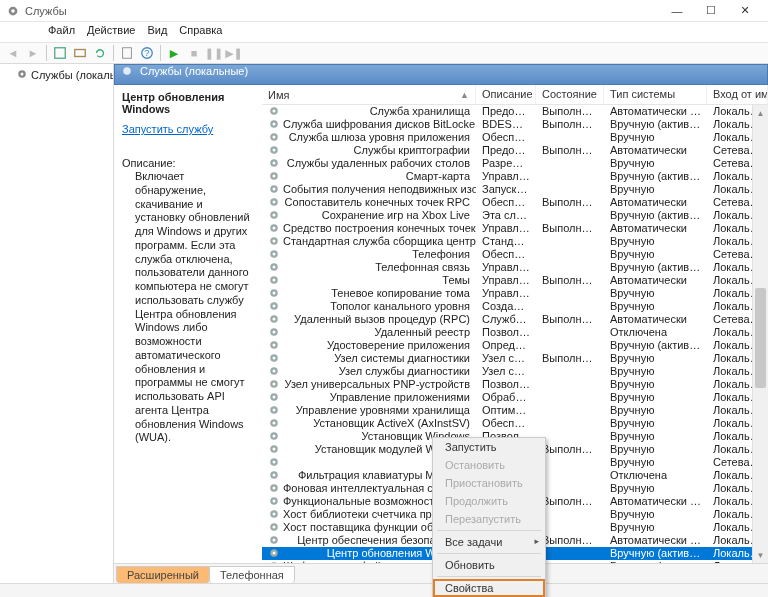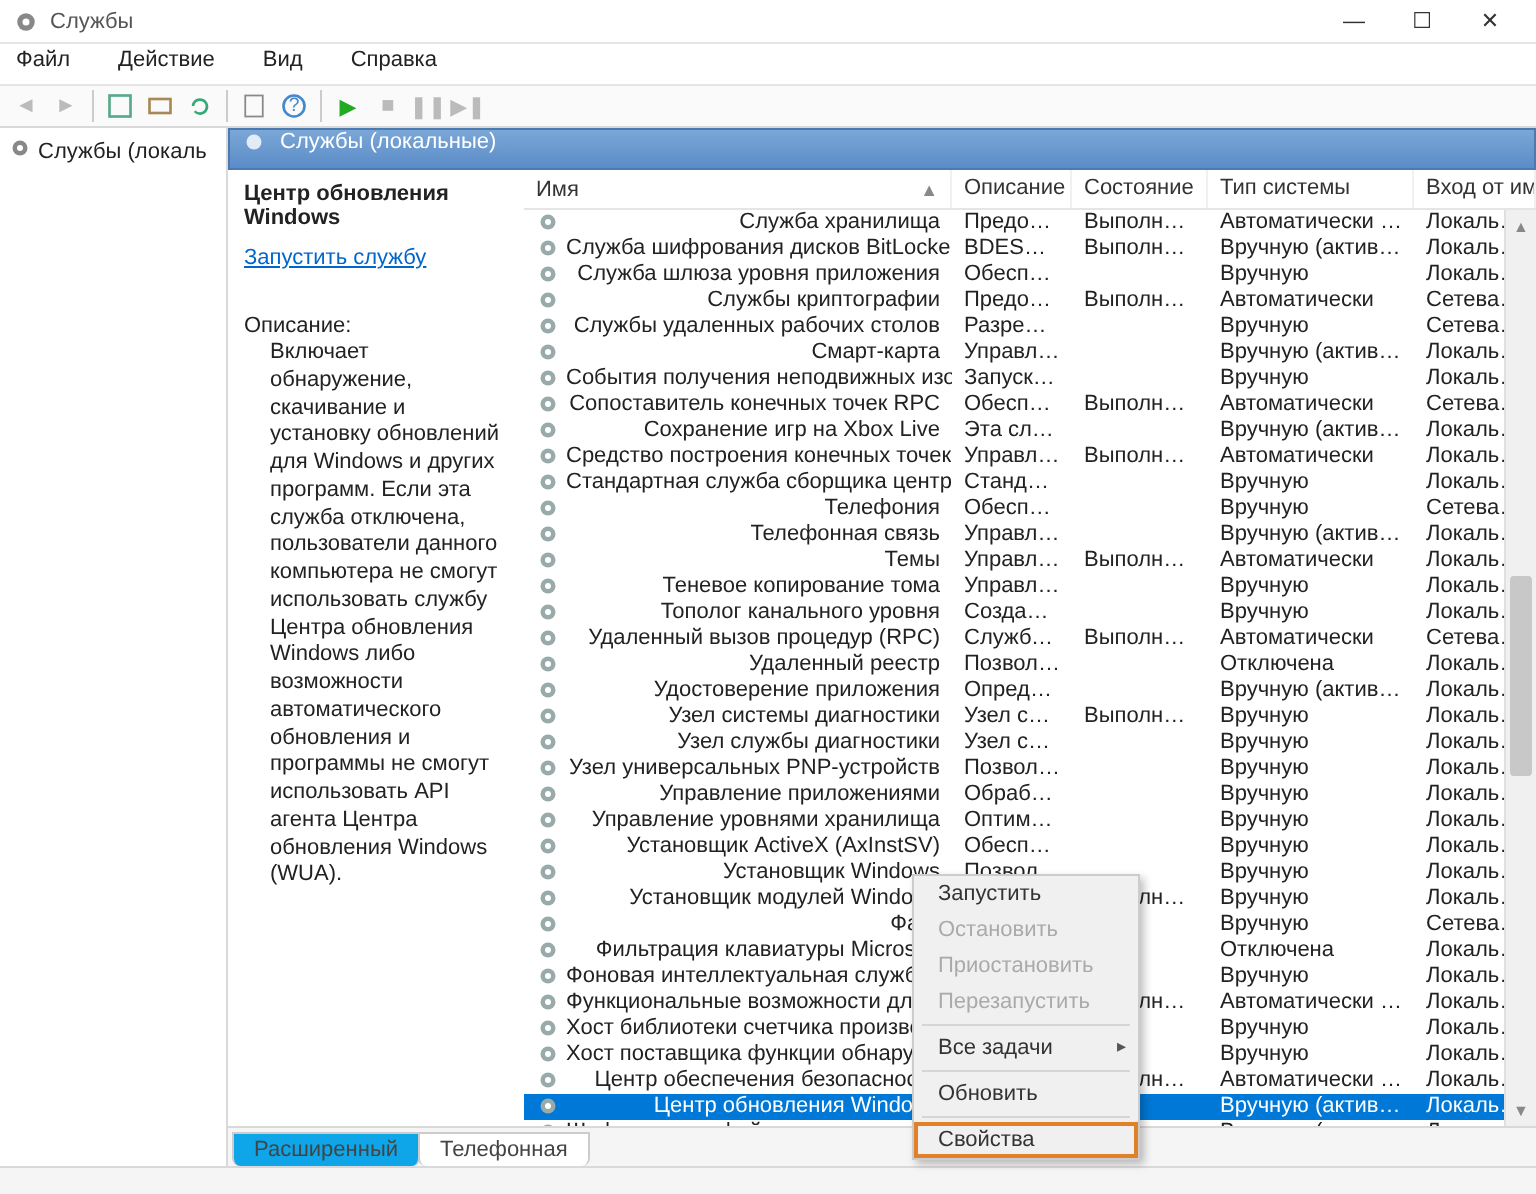--- a/index.html
+++ b/index.html
@@ -2,28 +2,28 @@
 <html><head>
 <meta charset="utf-8">
 <style>
 * { box-sizing: border-box; margin: 0; padding: 0; font-family: "Segoe UI", Tahoma, sans-serif; font-size: 11px; }
 body { background: #fff; width: 768px; height: 597px; overflow: hidden; position: relative; }
 .titlebar { display: flex; align-items: center; height: 22px; padding: 0 6px; background: #fff; border-bottom: 1px solid #e5e5e5; }
 .titlebar .icon { width: 14px; height: 14px; margin-right: 5px; }
 .titlebar .title { flex: 1; color: #555; }
 .winbtns { display: flex; }
 .winbtn { width: 34px; height: 22px; display: flex; align-items: center; justify-content: center; color: #333; }
-.menubar { display: flex; height: 20px; padding: 0 4px; gap: 16px; }
+.menubar { display: flex; height: 20px; padding: 0 4px; gap: 4px; margin-left: 40px; }
 .menubar span { padding: 2px 4px; color: #222; }
 .toolbar { display: flex; height: 22px; align-items: center; padding: 0 4px; gap: 2px; border-top: 1px solid #e5e5e5; border-bottom: 1px solid #d9d9d9; background: #fafafa; }
 .tbtn { width: 18px; height: 18px; display: flex; align-items: center; justify-content: center; color: #666; }
 .tbtn.dis { color: #bbb; }
 .tsep { width: 1px; height: 16px; background: #ccc; margin: 0 2px; }
 .content { display: flex; height: calc(100% - 78px); }
-.tree { width: 114px; border-right: 1px solid #d9d9d9; padding: 2px 4px; overflow: hidden; }
+.tree { width: 114px; border-right: 1px solid #d9d9d9; padding: 2px 16px; overflow: hidden; }
 .tree-item { display: flex; align-items: center; gap: 3px; padding: 2px 0; color: #222; white-space: nowrap; }
 .right { flex: 1; display: flex; flex-direction: column; overflow: hidden; }
 .header-bar { height: 21px; background: linear-gradient(#7ba7d7, #5b8cc8); color: #fff; display: flex; align-items: flex-start; padding: 0 6px; border: 1px solid #4a7ab0; }
 .header-bar .icon { width: 14px; height: 14px; margin-right: 5px; }
 .panes { flex: 1; display: flex; overflow: hidden; }
 .desc-pane { width: 148px; padding: 6px 8px; overflow: hidden; }
 .desc-pane .svc-name { font-weight: bold; color: #222; margin-bottom: 8px; }
 .desc-pane a { color: #0066cc; text-decoration: underline; display: block; margin-bottom: 22px; }
 .desc-pane .desc-label { color: #222; margin-bottom: 1px; }
 .desc-pane .desc-text { color: #222; line-height: 1.25; margin-left: 13px; }
@@ -37,22 +37,22 @@
 .c-start { width: 103px; }
 .c-logon { flex: 1; }
 .rows { flex: 1; overflow-y: hidden; position: relative; }
 .row { display: flex; height: 13px; align-items: flex-start; }
 .row .cell { padding: 0 6px; overflow: hidden; white-space: nowrap; text-overflow: ellipsis; color: #222; }
 .row.selected { background: #0078d7; }
 .row.selected .cell { color: #fff; }
 .svc-icon { width: 12px; height: 12px; display: inline-block; margin-right: 3px; vertical-align: middle; }
 .tabstrip { height: 20px; display: flex; align-items: flex-end; padding-left: 2px; border-top: 1px solid #d9d9d9; background: #f5f5f5; }
 .tab { padding: 2px 10px; background: #fff; border: 1px solid #ccc; border-bottom: none; margin-right: -1px; color: #444; border-radius: 0 0 4px 4px; position: relative; top: 0px; }
-.tab.active { background: #0ea5e9; }
-.ctx-menu { position: absolute; left: 456px; top: 437px; width: 114px; background: #f0f0f0; border: 1px solid #ccc; box-shadow: 2px 2px 4px rgba(0,0,0,0.25); z-index: 10; }
+.tab.active { background: #fdba74; }
+.ctx-menu { position: absolute; left: 432px; top: 437px; width: 114px; background: #f0f0f0; border: 1px solid #ccc; box-shadow: 2px 2px 4px rgba(0,0,0,0.25); z-index: 10; }
 .ctx-item { padding: 3px 12px; color: #333; position: relative; }
 .ctx-item.dis { color: #aaa; }
 .ctx-item.hi { border: 2px solid #e08028; padding: 1px 10px; }
 .ctx-item.submenu::after { content: "▸"; position: absolute; right: 6px; font-size: 9px; color: #555; }
 .ctx-sep { height: 1px; background: #d5d5d5; margin: 2px 4px; }
 .gear-svg { fill: #888; }
 .statusbar { height: 14px; border-top: 1px solid #d9d9d9; background: #f5f5f5; }
 .scrollbar-v { position: absolute; right: 0; top: 20px; bottom: 0; width: 16px; background: #f0f0f0; border-left: 1px solid #e0e0e0; }
 .scrollbar-v .thumb { position: absolute; left: 2px; right: 2px; top: 40%; height: 100px; background: #c8c8c8; border-radius: 2px; }
 .scrollbar-v .arr { position: absolute; left: 0; right: 0; height: 16px; display:flex;align-items:center;justify-content:center;color:#888;font-size:8px;}
@@ -536,20 +536,21 @@
     </div>
   </div>
 </div>
 
 <div class="statusbar"></div>
 
 <div class="ctx-menu">
   <div class="ctx-item">Запустить</div>
   <div class="ctx-item dis">Остановить</div>
   <div class="ctx-item dis">Приостановить</div>
+  <div class="ctx-item dis">Продолжить</div>
   <div class="ctx-item dis">Перезапустить</div>
   <div class="ctx-sep"></div>
   <div class="ctx-item submenu">Все задачи</div>
   <div class="ctx-sep"></div>
   <div class="ctx-item">Обновить</div>
   <div class="ctx-sep"></div>
   <div class="ctx-item hi">Свойства</div>
 
 </div>
 

